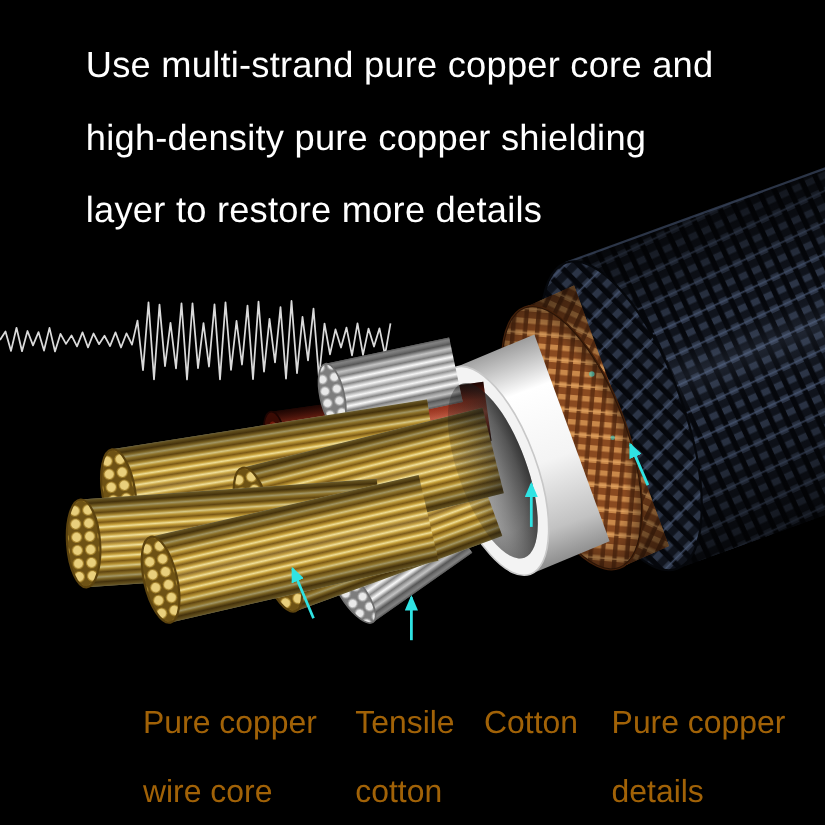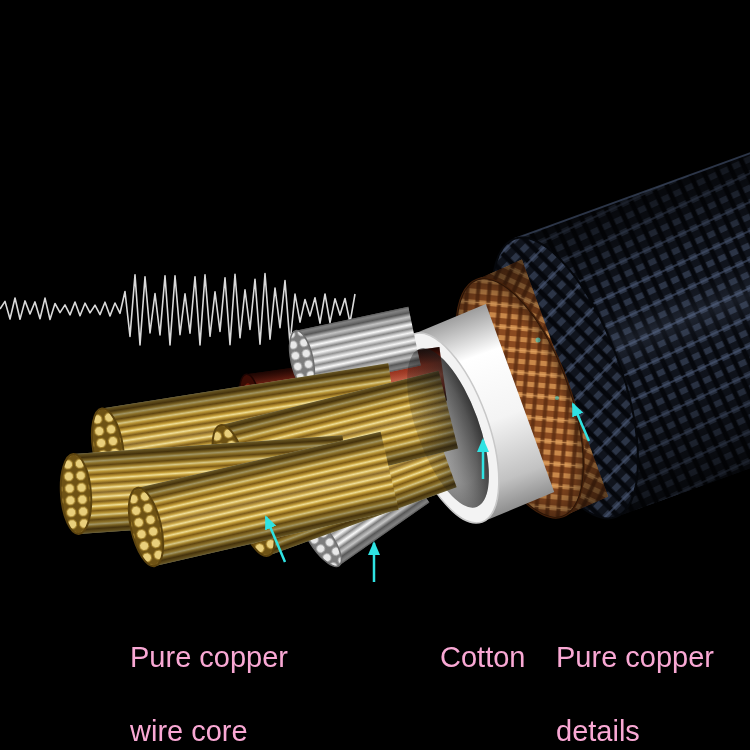--- a/index.html
+++ b/index.html
@@ -1,28 +1,33 @@
 <!DOCTYPE html>
 <html><head>
 <meta charset="utf-8">
 <style>
   html,body{margin:0;padding:0;background:#000;}
   body{width:750px;height:750px;overflow:hidden;font-family:"Liberation Sans",sans-serif;}
   .stage{position:relative;width:750px;height:750px;background:#000;color:#fff;}
   .heading{position:absolute;left:78px;top:26px;font-size:33px;line-height:66px;font-weight:400;letter-spacing:.2px;color:#fff;}
   .heading div{white-space:nowrap;}
   .illustration{position:absolute;left:0;top:0;}
-  .callout{position:absolute;top:642px;font-size:29px;line-height:30px;color:#f9a8d4;}
-  .callout .l2{margin-top:44px;}
+  .callout{position:absolute;top:642px;font-size:29px;line-height:30px;color:#a16207;}
+  .callout .l2{margin-top:33px;}
 </style>
 </head>
 <body>
 
 <div class="stage">
 
+  <div class="heading">
+    <div>Use multi-strand pure copper core and</div>
+    <div>high-density pure copper shielding</div>
+    <div>layer to restore more details</div>
+  </div>
 
   <svg class="illustration" width="750" height="750" viewBox="0 0 750 750">
     <defs>
       <pattern id="darkBraid" width="26" height="26" patternUnits="userSpaceOnUse" patternTransform="rotate(-25)">
         <rect width="26" height="26" fill="#10141d"></rect>
         <path d="M0,6 H26 M0,19 H26" stroke="#2c3547" stroke-width="6"></path>
         <path d="M6,0 V26 M19,0 V26" stroke="#05070c" stroke-width="5"></path>
         <path d="M0,6 H26" stroke="#4d5c7a" stroke-width="1.6" opacity="0.7"></path>
       </pattern>
       <pattern id="copperWeave" width="22" height="22" patternUnits="userSpaceOnUse" patternTransform="rotate(25)">
@@ -189,20 +194,24 @@
       <line x1="374" y1="582" x2="374" y2="543" marker-end="url(#arrowHead)"></line>
       <line x1="483" y1="479" x2="483" y2="440" marker-end="url(#arrowHead)"></line>
       <line x1="589" y1="441" x2="573" y2="404" marker-end="url(#arrowHead)"></line>
     </g>
   </svg>
 
   <div class="callout" style="left:130px">
     <div class="l1">Pure copper</div>
     <div class="l2">wire core</div>
   </div>
+  <div class="callout" style="left:323px">
+    <div class="l1">Tensile</div>
+    <div class="l2">cotton</div>
+  </div>
   <div class="callout" style="left:440px">
     <div class="l1">Cotton</div>
   </div>
   <div class="callout" style="left:556px">
     <div class="l1">Pure copper</div>
     <div class="l2">details</div>
   </div>
 
 </div>
 

